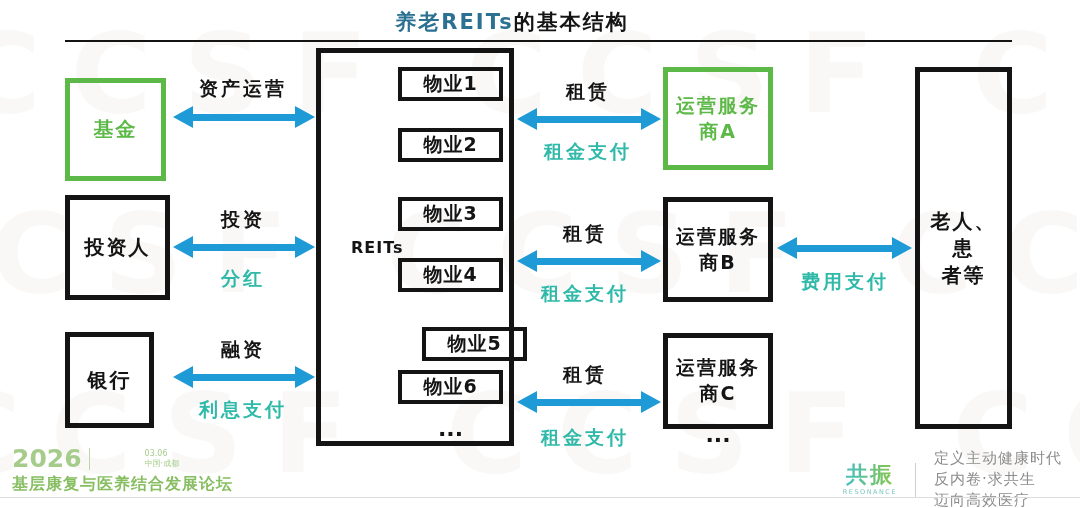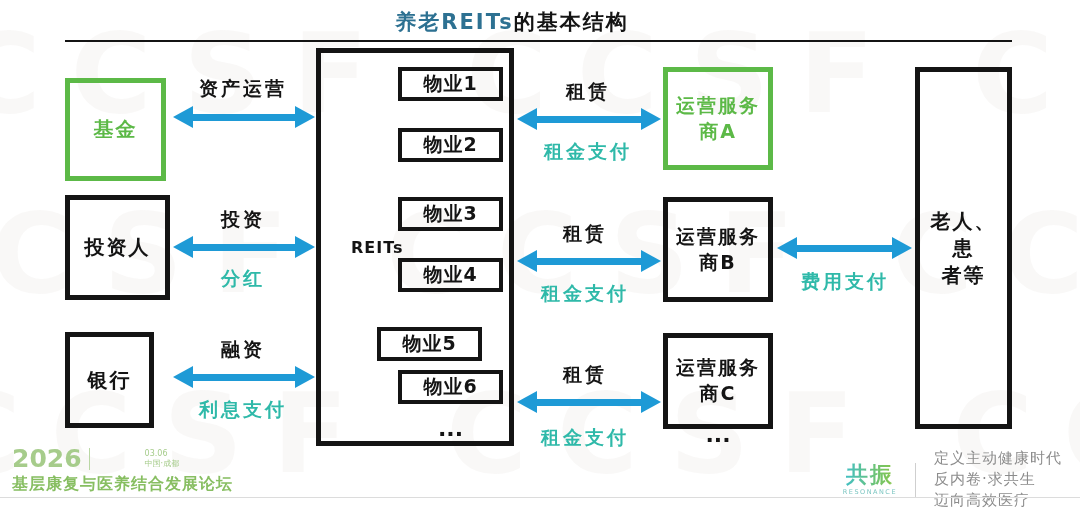--- a/index.html
+++ b/index.html
@@ -87,21 +87,21 @@
   <div class="node" style="left:65px;top:332px;width:89px;height:96px">
     <span>银行</span>
   </div>
 
   <div class="node" style="left:316px;top:48px;width:198px;height:398px"></div>
   <div class="reits-label" style="left:327px;top:238px">REITs</div>
   <div class="prop-box" style="left:398px;top:67px">物业1</div>
   <div class="prop-box" style="left:398px;top:128px">物业2</div>
   <div class="prop-box" style="left:398px;top:197px">物业3</div>
   <div class="prop-box" style="left:398px;top:258px">物业4</div>
-  <div class="prop-box" style="left:377px;top:327px">物业5</div>
+  <div class="prop-box" style="left:422px;top:327px">物业5</div>
   <div class="prop-box" style="left:398px;top:370px">物业6</div>
   <div class="ellipsis" style="left:398px;top:424px;width:105px">...</div>
 
   <div class="node green" style="left:663px;top:67px;width:110px;height:103px;font-size:19px">
     <span>运营服务</span>
     <span>商A</span>
   </div>
   <div class="node" style="left:663px;top:197px;width:110px;height:105px;font-size:19px">
     <span>运营服务</span>
     <span>商B</span>

